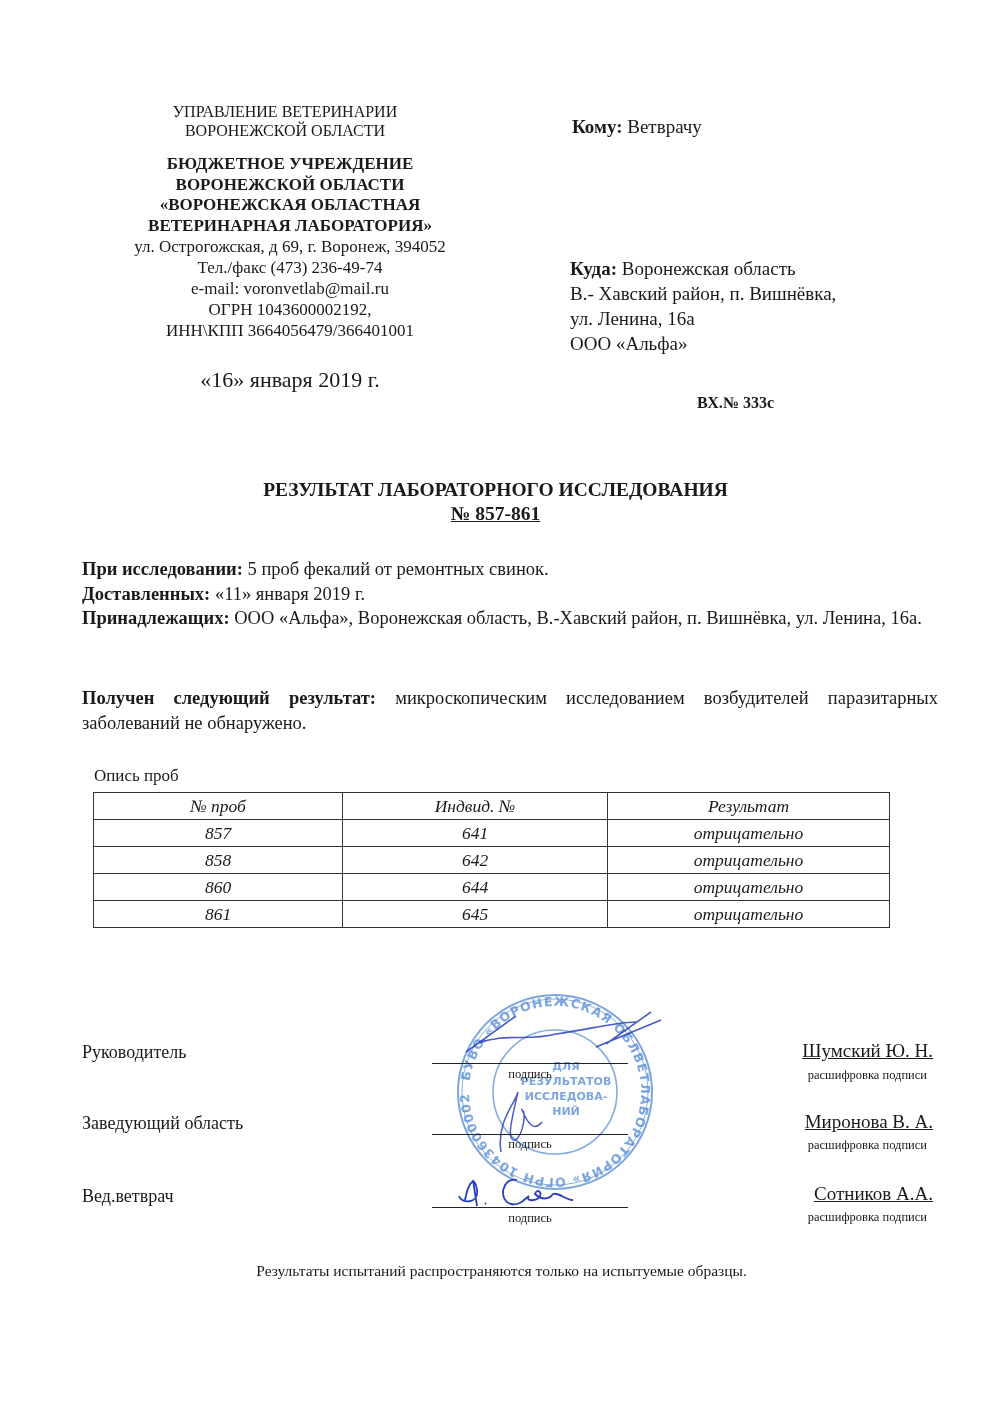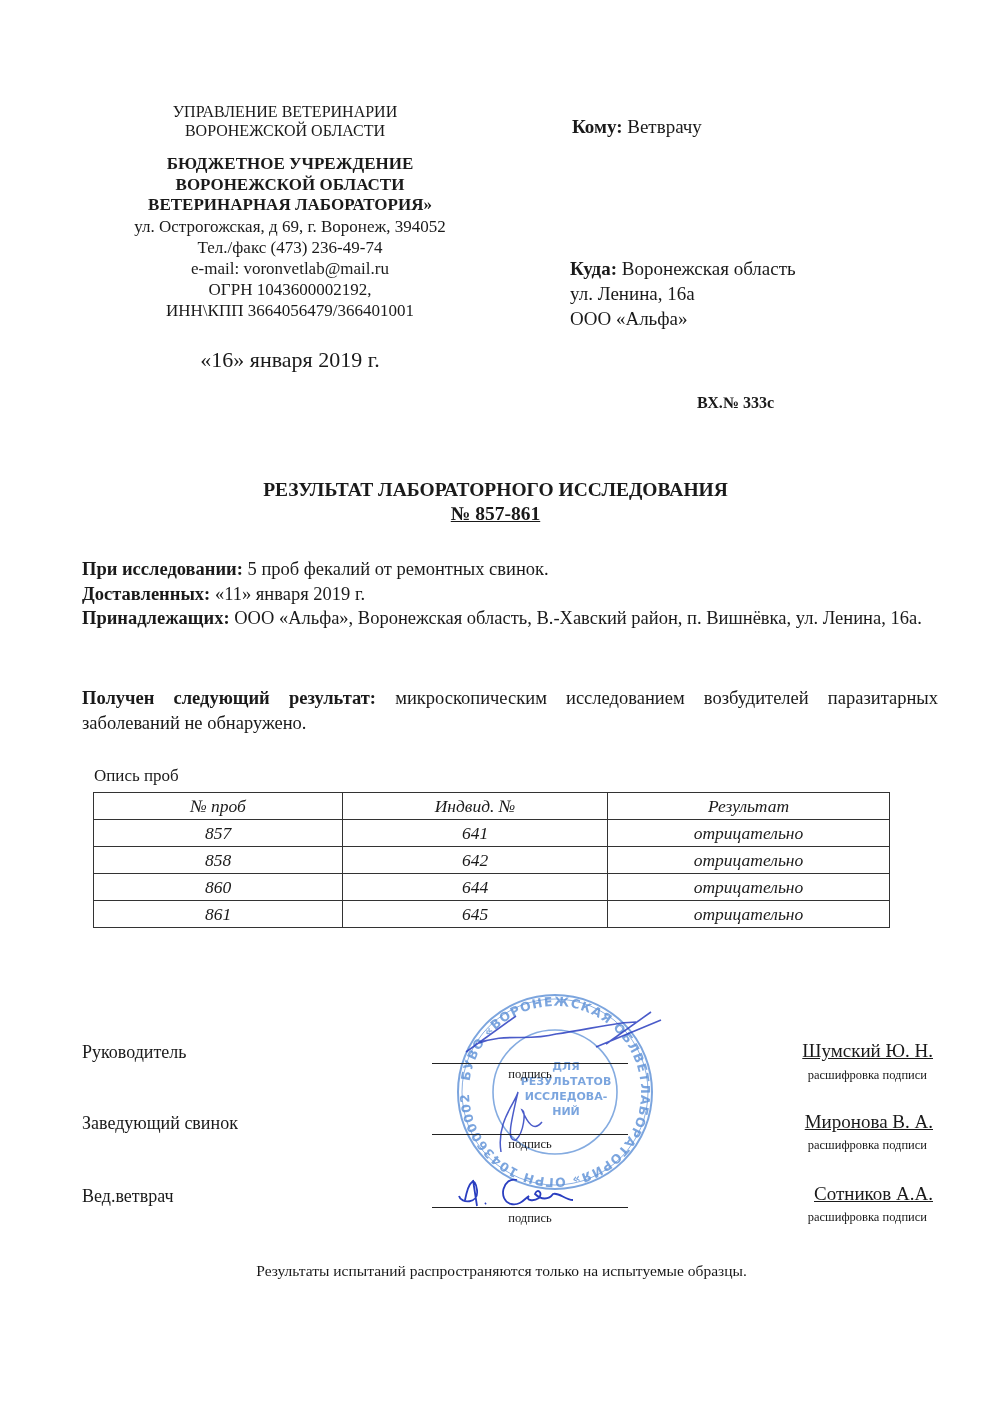--- a/index.html
+++ b/index.html
@@ -53,20 +53,21 @@
 <body>
 
 <div id="hdr-left" class="abs">
   <div class="gov">
     <div>УПРАВЛЕНИЕ ВЕТЕРИНАРИИ</div>
     <div>ВОРОНЕЖСКОЙ ОБЛАСТИ</div>
   </div>
   <div class="inst">
     <div>БЮДЖЕТНОЕ УЧРЕЖДЕНИЕ</div>
     <div>ВОРОНЕЖСКОЙ ОБЛАСТИ</div>
+    <div>«ВОРОНЕЖСКАЯ ОБЛАСТНАЯ</div>
     <div>ВЕТЕРИНАРНАЯ ЛАБОРАТОРИЯ»</div>
   </div>
   <div class="contacts">
     <div>ул. Острогожская, д 69, г. Воронеж, 394052</div>
     <div>Тел./факс  (473) 236-49-74</div>
     <div>e-mail: voronvetlab@mail.ru</div>
     <div>ОГРН 1043600002192,</div>
     <div>ИНН\КПП 3664056479/366401001</div>
   </div>
   <div class="date">«16» января 2019 г.</div>
@@ -74,20 +75,21 @@
 
 <div id="to-block" class="abs">
   <span class="b">Кому:</span>
   <span>Ветврачу</span>
 </div>
 <div id="where-block" class="abs">
   <div>
     <span class="b">Куда:</span>
     <span>Воронежская область</span>
   </div>
+  <div>В.- Хавский район, п. Вишнёвка,</div>
   <div>ул. Ленина, 16а</div>
   <div>ООО «Альфа»</div>
 </div>
 <div id="incoming" class="abs">ВХ.№ 333с</div>
 
 <div id="title" class="abs">
   <div>РЕЗУЛЬТАТ ЛАБОРАТОРНОГО ИССЛЕДОВАНИЯ</div>
   <div><span class="num">№ 857-861</span></div>
 </div>
 
@@ -160,21 +162,21 @@
   <path d="M 20,60 L 70,24 M 30,52 C 60,40 80,50 110,42 C 140,38 170,30 190,30 M 160,52 L 205,20 M 150,55 L 215,28" fill="none" stroke="#2a3ec0" stroke-width="1.6" opacity="0.85"></path>
   <path d="M 55,160 C 50,130 70,110 72,100 C 65,130 60,150 70,148 C 78,140 80,120 76,118 C 82,132 88,140 96,130" fill="none" stroke="#2a3ec0" stroke-width="1.5" opacity="0.85"></path>
 </svg>
 
 <div class="abs role" style="top:1042px;">Руководитель</div>
 <div class="abs sigline" style="top:1063px;"></div>
 <div class="abs siglabel" style="top:1067px;">подпись</div>
 <div class="abs name" style="top:1040px;">Шумский Ю. Н.</div>
 <div class="abs decode" style="top:1068px;">расшифровка подписи</div>
 
-<div class="abs role" style="top:1113px;">Заведующий свинок</div>
+<div class="abs role" style="top:1113px;">Заведующий область</div>
 <div class="abs sigline" style="top:1134px;"></div>
 <div class="abs siglabel" style="top:1137px;">подпись</div>
 <div class="abs name" style="top:1111px;">Миронова В. А.</div>
 <div class="abs decode" style="top:1138px;">расшифровка подписи</div>
 
 <div class="abs role" style="top:1186px;">Вед.ветврач</div>
 <div class="abs sigline" style="top:1207px;"></div>
 <svg class="abs" style="left:455px; top:1170px; width:130px; height:40px;" viewBox="0 0 130 40">
   <path d="M 10,30 C 14,10 20,6 22,20 C 24,34 6,34 4,26 M 18,10 L 22,36 M 30,34 L 31,33 M 62,10 C 48,6 42,30 56,34 C 66,36 70,28 74,26 C 70,30 78,32 84,28 C 88,22 82,18 80,24 C 86,30 94,30 98,24 C 104,22 110,30 118,30" fill="none" stroke="#2a3ec0" stroke-width="1.8"></path>
 </svg>

